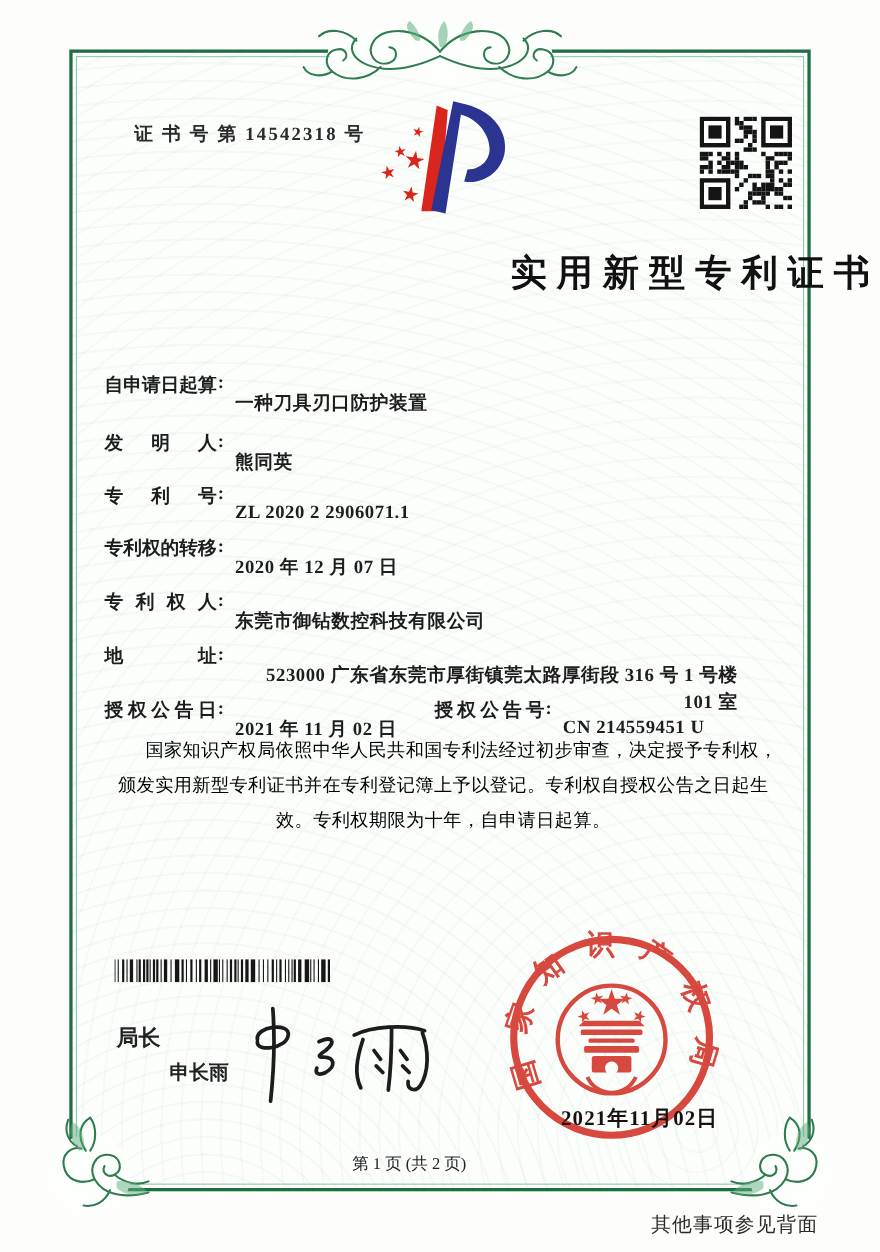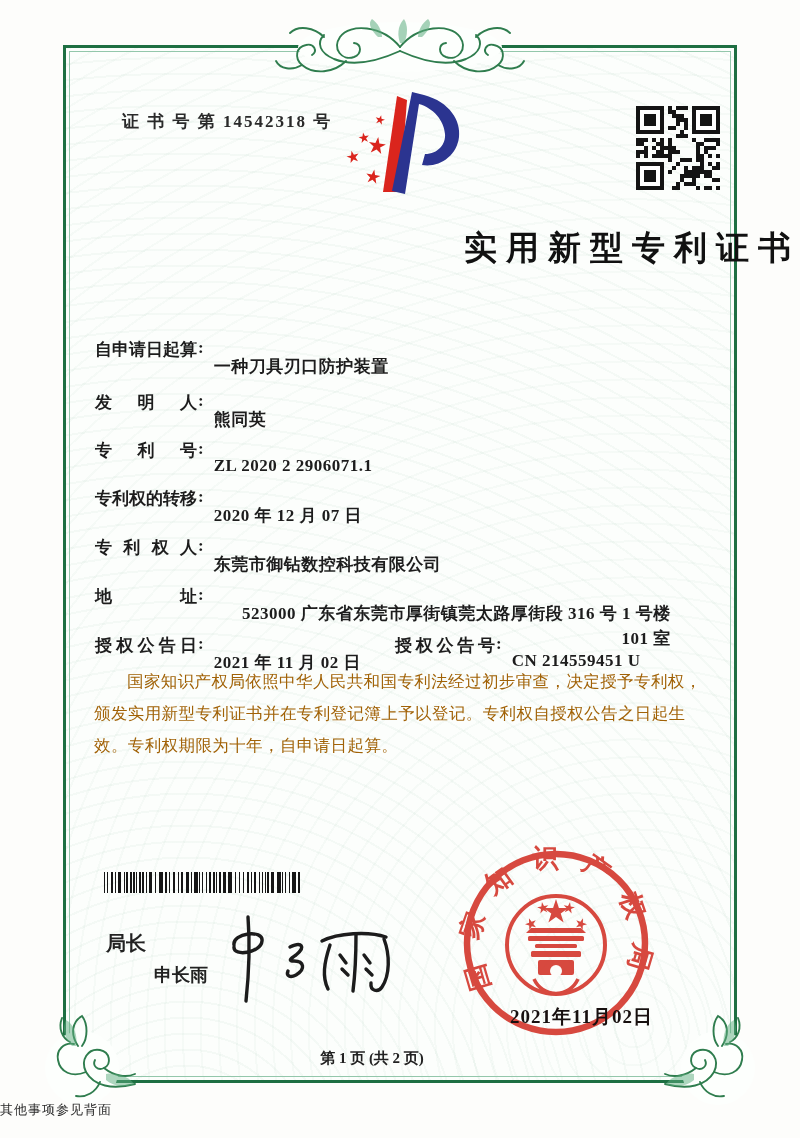--- a/index.html
+++ b/index.html
@@ -38,34 +38,34 @@
     display:inline-block;width:102px;
     text-align:justify;text-align-last:justify;
     vertical-align:top;
   }
   .f-colon{display:inline-block;margin:0 10px 0 1px;vertical-align:top;}
   .f-value{display:inline-block;vertical-align:top;letter-spacing:0.5px;font-weight:600;margin-top:17px;}
   .f-wrap{white-space:normal;width:457px;line-height:1.45;text-align:right;}
   .second-field{position:absolute;left:300px;top:0;white-space:nowrap;}
   .second-field .f-label{width:100px;}
   
-  .paras{left:94px;top:666px;width:618px;font-size:16.5px;line-height:1.95;color:#a16207;}
+  .paras{left:94px;top:666px;width:618px;font-size:16.5px;line-height:1.95;color:#000000;text-align:center;}
   .paras p{margin:0;text-indent:2em;letter-spacing:0.4px;}
   
   .barcode{left:104px;top:872px;width:202px;height:21px;}
   .signer-role{left:106px;top:930px;font-size:20px;font-weight:700;}
   .signer-name{left:106px;top:963px;font-size:18px;font-weight:600;padding-left:48px;}
   .signature{left:218px;top:903px;width:205px;height:108px;}
   .seal{left:458px;top:845px;width:196px;height:196px;opacity:0.92;}
   .seal-date{
     left:468px;top:1004px;width:185px;text-align:right;
     font-size:19px;font-weight:700;color:#17100f;letter-spacing:1px;
   }
-  .page-info{left:0;top:1049px;width:744px;text-align:center;font-size:15px;font-weight:700;color:#222;}
-  .back-note{left:0;top:1101px;width:744px;text-align:left;font-size:13px;color:#2a2a2a;letter-spacing:1px;}
+  .page-info{left:0;top:1049px;width:744px;text-align:center;font-size:15px;font-weight:400;color:#222;}
+  .back-note{left:0;top:1101px;width:744px;text-align:right;font-size:18px;color:#2a2a2a;letter-spacing:1px;}
   
   .orn-top{left:252px;top:17px;width:296px;height:62px;}
   .orn-bl{left:42px;top:1012px;width:96px;height:96px;}
   .orn-br{left:662px;top:1012px;width:96px;height:96px;transform:scaleX(-1);}
 </style>
 </head>
 <body>
 
 <div class="abs border-outer">
   <div class="border-inner"></div>

